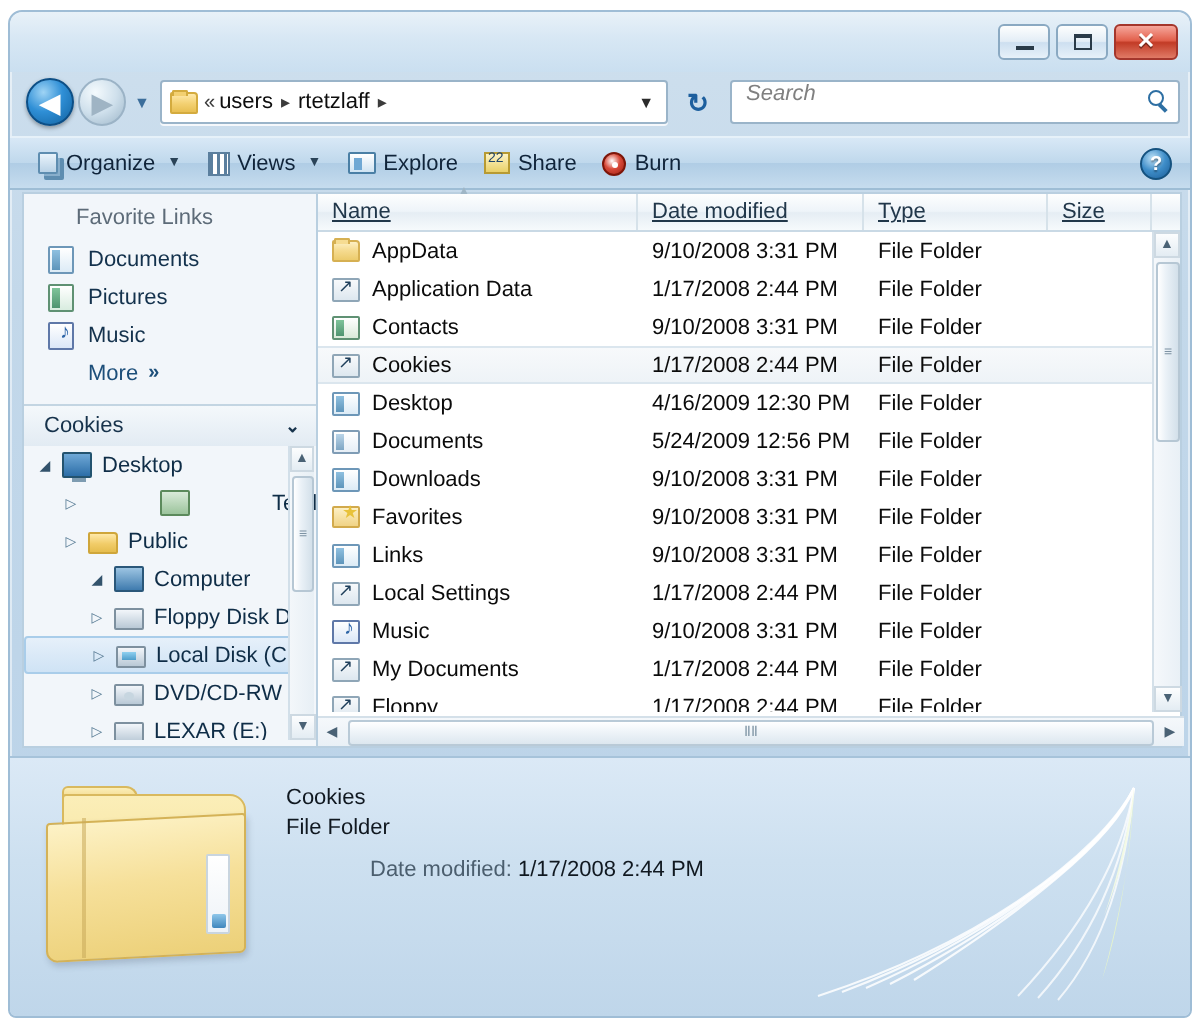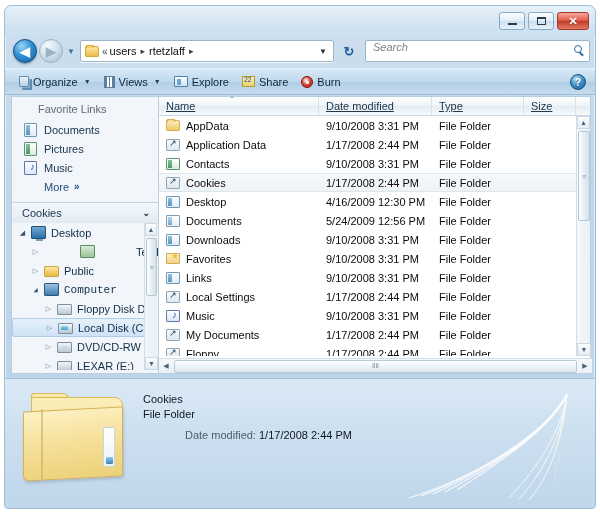--- a/index.html
+++ b/index.html
@@ -540,21 +540,21 @@
           <div class="trow" style="padding-left: 19px; gap: 36px;">
             <span class="tri">▷</span>
             <span class="tic tic-user" style="margin-left: 4px;"></span>
             <span class="tlbl">Tetzlaff, Ryan</span>
           </div>
           <div class="trow" style="padding-left: 19px;">
             <span class="tri">▷</span>
             <span class="tic tic-folder" style="margin-left: 4px;"></span>
             <span class="tlbl">Public</span>
           </div>
-          <div class="trow" style="padding-left: 19px; font-family: Liberation Mono, monospace;">
+          <div class="trow" style="padding-left: 32px;">
             <span class="tri open">◢</span>
             <span class="tic tic-comp" style="margin-left: 4px;"></span>
             <span class="tlbl">Computer</span>
           </div>
           <div class="trow" style="padding-left: 32px;">
             <span class="tri">▷</span>
             <span class="tic tic-drive" style="margin-left: 4px;"></span>
             <span class="tlbl">Floppy Disk Dr</span>
           </div>
           <div class="trow sel" style="padding-left: 32px;">

